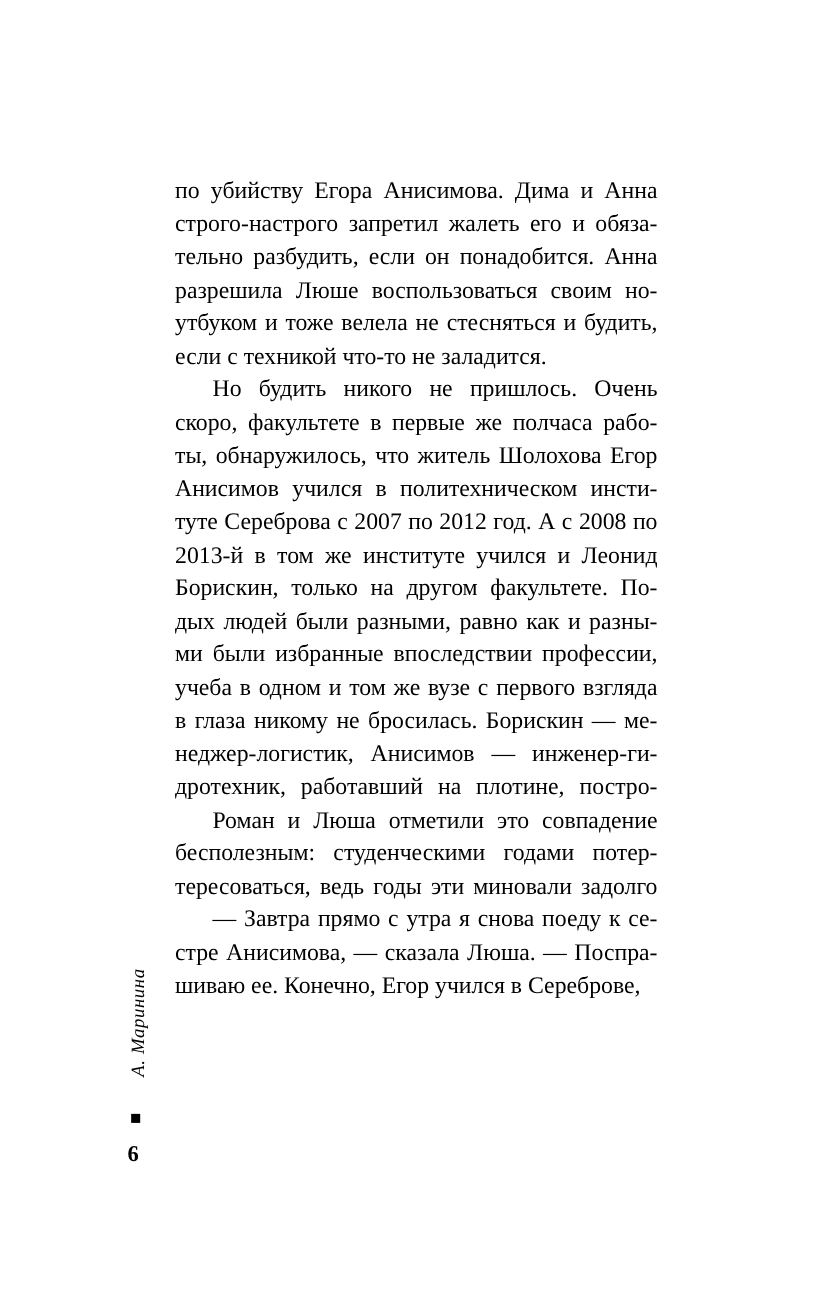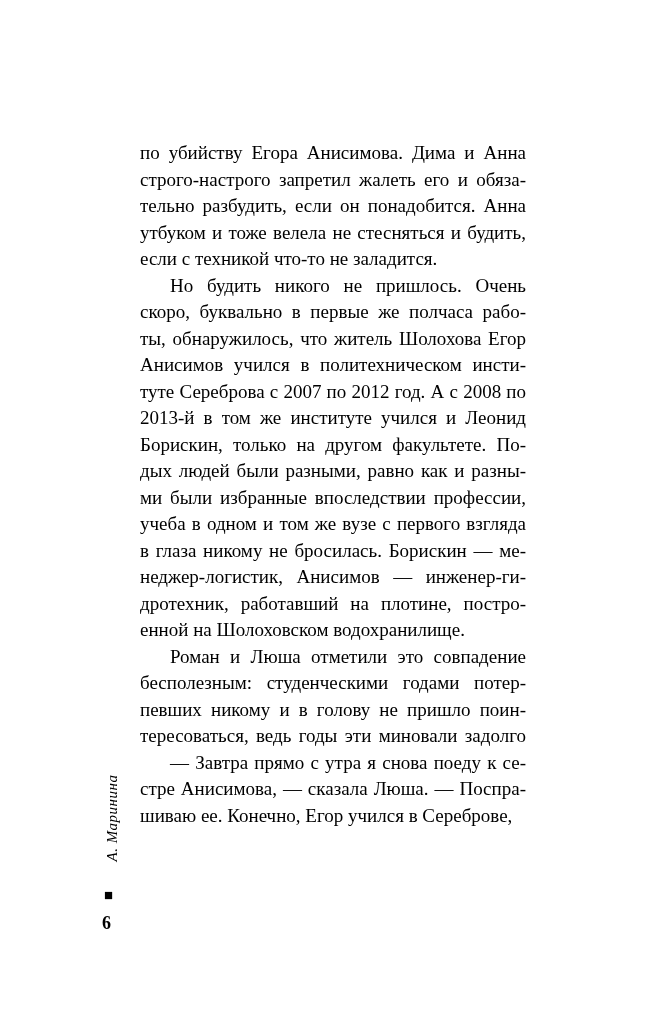--- a/index.html
+++ b/index.html
@@ -68,39 +68,38 @@
   </style>
 </head>
 <body>
 
 <div class="book-page">
 
   <div class="text-block">
       <div class="line">по убийству Егора Анисимова. Дима и Анна</div>
       <div class="line">строго-настрого запретил жалеть его и обяза-</div>
       <div class="line">тельно разбудить, если он понадобится. Анна</div>
+      <div class="line">разрешила Люше воспользоваться своим но-</div>
       <div class="line">утбуком и тоже велела не стесняться и будить,</div>
       <div class="line last">если с техникой что-то не заладится.</div>
       <div class="line indent">Но будить никого не пришлось. Очень</div>
-      <div class="line">скоро, буквально в первые же полчаса рабо-</div>
+      <div class="line">скоро, факультете в первые же полчаса рабо-</div>
       <div class="line">ты, обнаружилось, что житель Шолохова Егор</div>
       <div class="line">Анисимов учился в политехническом инсти-</div>
       <div class="line">туте Сереброва с 2007 по 2012 год. А с 2008 по</div>
       <div class="line">2013-й в том же институте учился и Леонид</div>
       <div class="line">Борискин, только на другом факультете. По-</div>
       <div class="line">дых людей были разными, равно как и разны-</div>
       <div class="line">ми были избранные впоследствии профессии,</div>
       <div class="line">учеба в одном и том же вузе с первого взгляда</div>
       <div class="line">в глаза никому не бросилась. Борискин — ме-</div>
       <div class="line">неджер-логистик, Анисимов — инженер-ги-</div>
       <div class="line">дротехник, работавший на плотине, постро-</div>
-      <div class="line last">енной на Шолоховском водохранилище.</div>
       <div class="line indent">Роман и Люша отметили это совпадение</div>
       <div class="line">бесполезным: студенческими годами потер-</div>
-      <div class="line">певших никому и в голову не пришло поин-</div>
       <div class="line">тересоваться, ведь годы эти миновали задолго</div>
       <div class="line indent">— Завтра прямо с утра я снова поеду к се-</div>
       <div class="line">стре Анисимова, — сказала Люша. — Поспра-</div>
       <div class="line last">шиваю ее. Конечно, Егор учился в Сереброве,</div>
     </div>
 
   <div class="author-vertical">А. Маринина</div>
 
   <div class="square-marker">■</div>
 

